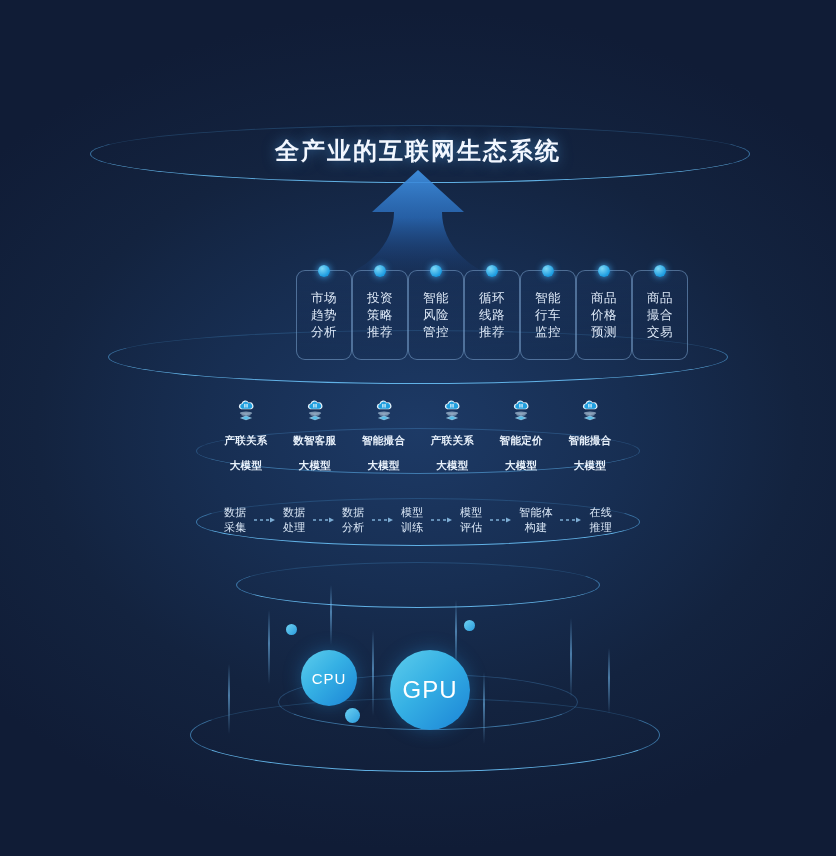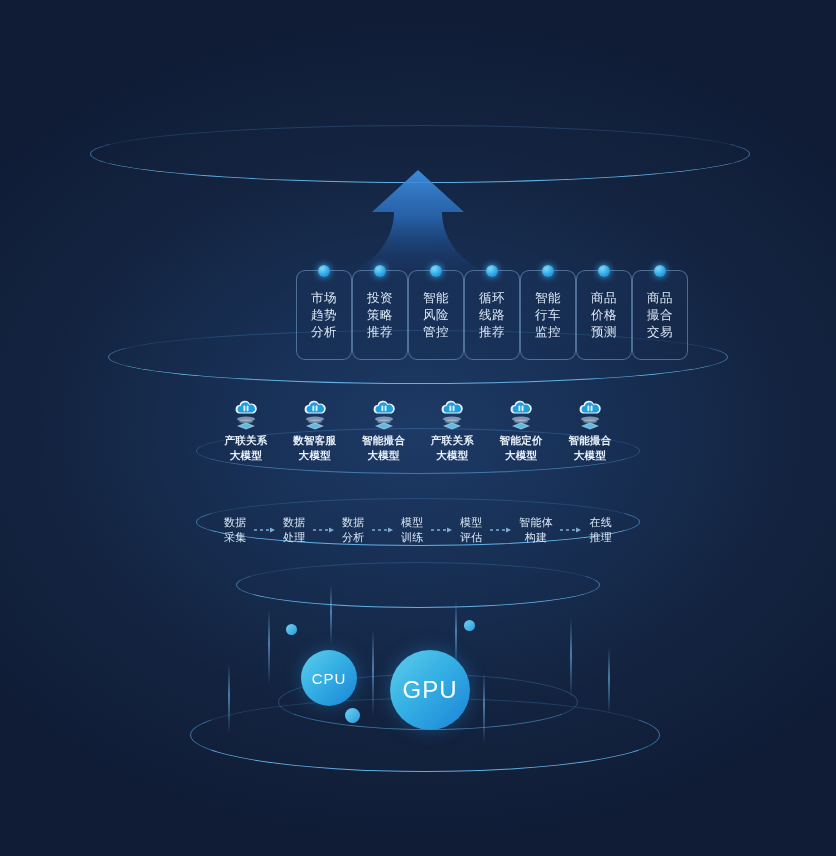--- a/index.html
+++ b/index.html
@@ -83,34 +83,34 @@
     color:#dfeaf8;text-align:center;letter-spacing:.5px;
   }
   
   #models{
     position:absolute;left:215px;top:400px;
     width:406px;height:72px;
     display:flex;justify-content:space-between;
   }
   .model{
     width:62px;
-    display:flex;flex-direction:column;align-items:center;
+    display:flex;flex-direction:column;align-items:center;gap:10px;
   }
   .model .mico{width:30px;height:32px;display:block;}
   .model .mtxt{
     margin-top:2px;
     font-size:10.5px;line-height:13px;font-weight:700;
     color:#e8f1fb;text-align:center;letter-spacing:.3px;
     white-space:nowrap;
   }
   
   #pipeline{
     position:absolute;left:224px;top:503px;
     width:388px;height:34px;
-    display:flex;align-items:center;justify-content:space-between;margin-top:10px;
+    display:flex;align-items:center;justify-content:space-between;
   }
   .pstep{
     font-size:11px;line-height:15px;color:#dbe8f7;
     text-align:center;white-space:nowrap;letter-spacing:.3px;
   }
   .parrow{
     flex:0 0 auto;width:22px;height:8px;opacity:.85;
   }
   
   #datalayer{
@@ -155,20 +155,21 @@
   <div class="vbar" style="left:455px;top:600px;height:70px;"></div>
   <div class="vbar" style="left:483px;top:672px;height:72px;"></div>
   <div class="vbar" style="left:570px;top:618px;height:80px;"></div>
   <div class="vbar" style="left:228px;top:664px;height:70px;"></div>
   <div class="vbar" style="left:608px;top:648px;height:66px;"></div>
 
   <div class="dot-float" style="left:286px;top:624px;width:11px;height:11px;"></div>
   <div class="dot-float" style="left:464px;top:620px;width:11px;height:11px;"></div>
   <div class="dot-float" style="left:345px;top:708px;width:15px;height:15px;"></div>
 
+  <div id="title">全产业的互联网生态系统</div>
 
   <svg id="arrow" viewBox="0 0 200 110" preserveAspectRatio="none">
     <defs>
       <linearGradient id="arrGrad" x1="0" y1="0" x2="0" y2="1">
         <stop offset="0%" stop-color="#3f90e0" stop-opacity="0.95"></stop>
         <stop offset="45%" stop-color="#2d74c8" stop-opacity="0.72"></stop>
         <stop offset="100%" stop-color="#1b3f7e" stop-opacity="0.06"></stop>
       </linearGradient>
     </defs>
     <path d="M100 2 L146 44 L124 44 C124 70 142 96 176 108 L24 108 C58 96 76 70 76 44 L54 44 Z" fill="url(#arrGrad)"></path>

